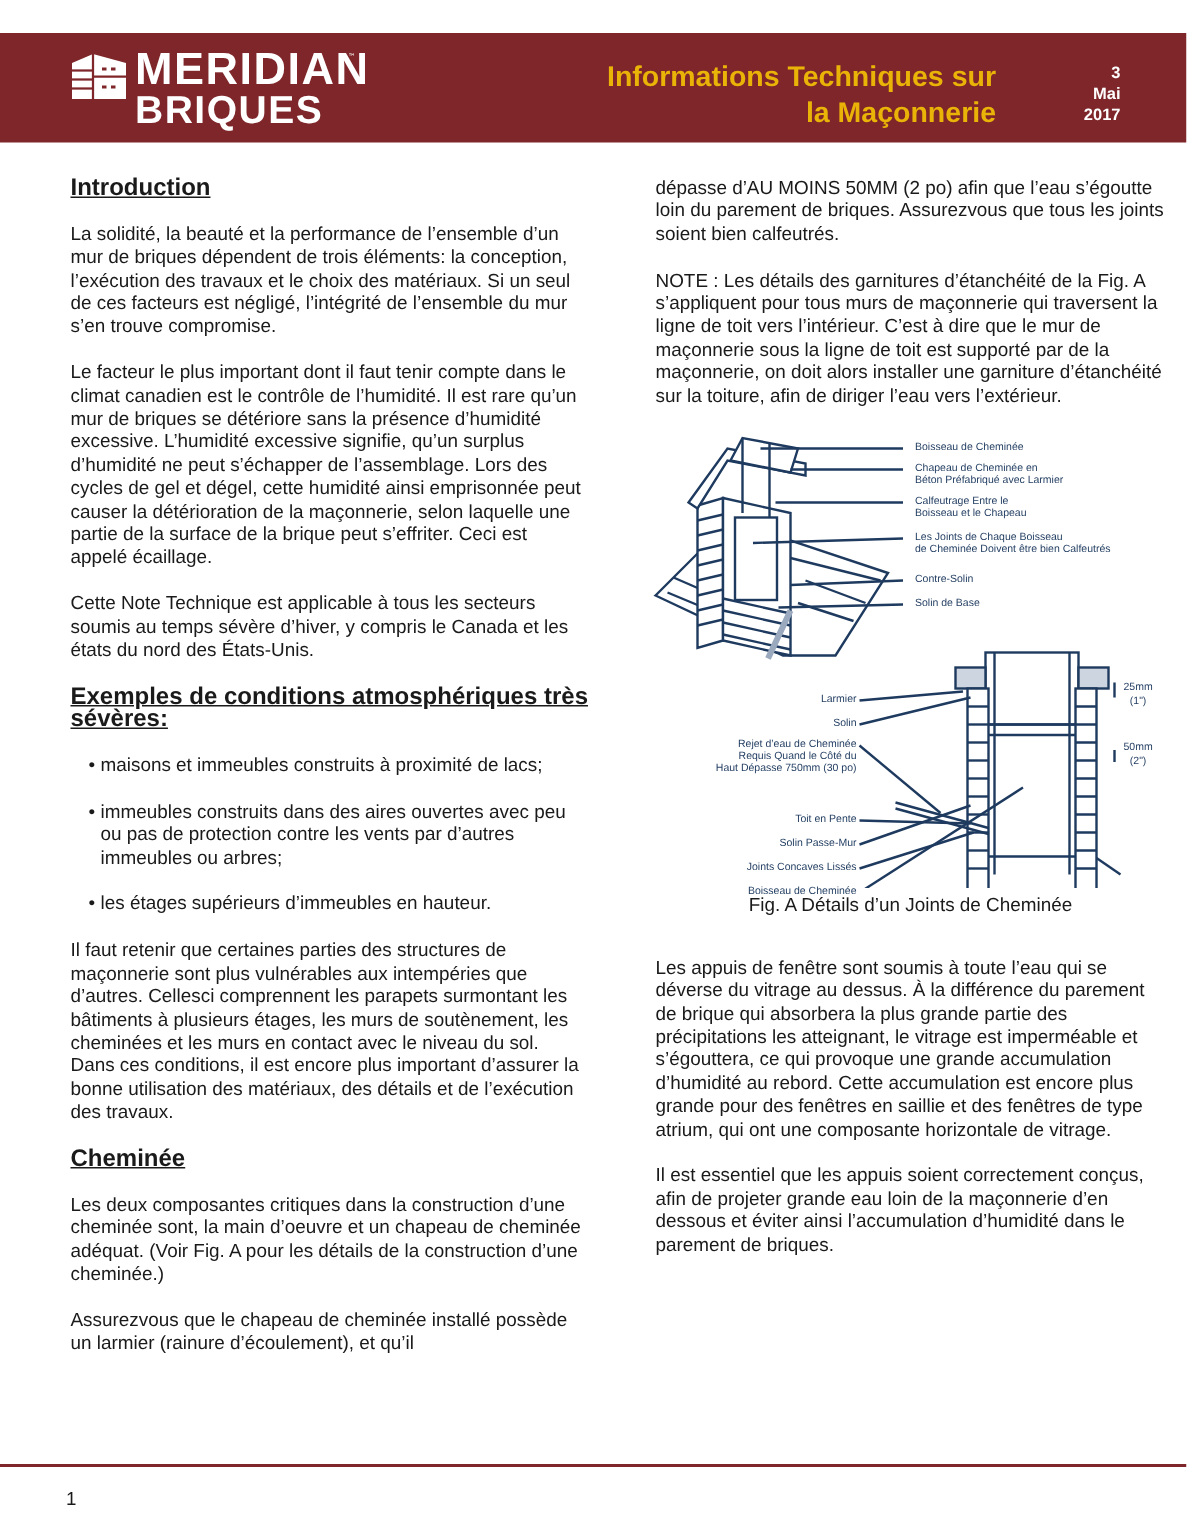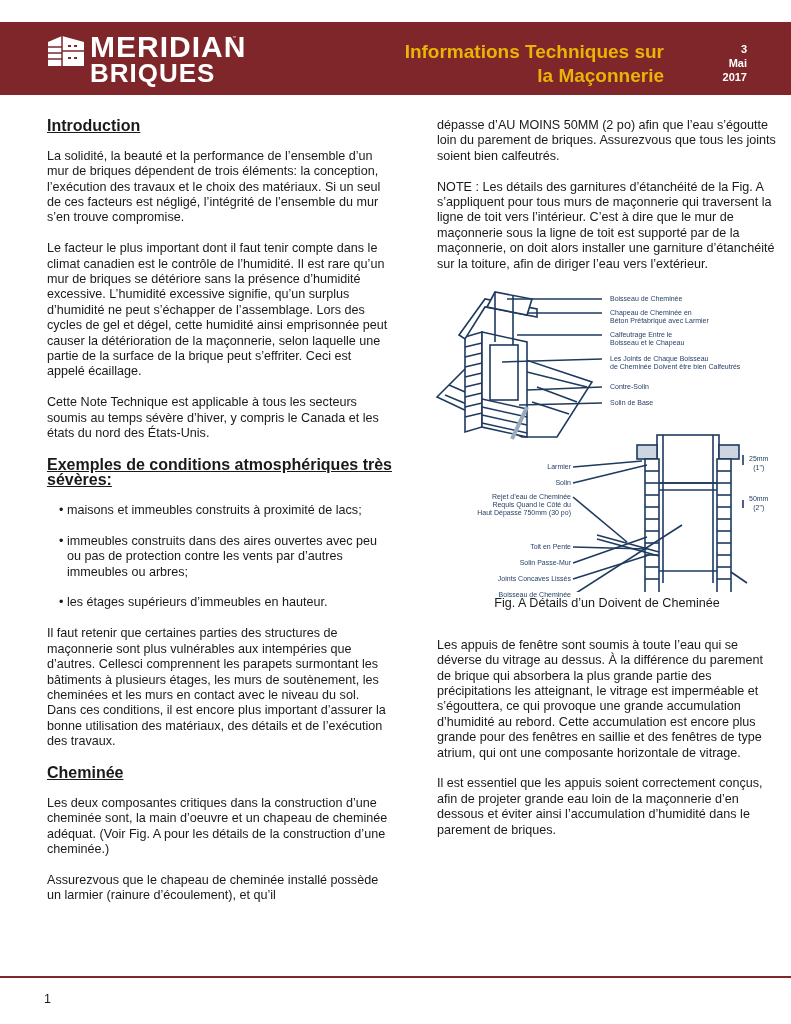--- a/index.html
+++ b/index.html
@@ -211,21 +211,21 @@
 
     <div class="fig-label" style="left:322px;top:168px;text-align:center;">
       <div>25mm</div>
       <div>(1")</div>
     </div>
     <div class="fig-label" style="left:322px;top:208px;text-align:center;">
       <div>50mm</div>
       <div>(2")</div>
     </div>
   </div>
-  <div class="fig-caption">Fig. A Détails d’un Doivent de Cheminée</div>
+  <div class="fig-caption">Fig. A Détails d’un Joints de Cheminée</div>
 
   <p>Les appuis de fenêtre sont soumis à toute l’eau qui se déverse du vitrage au dessus. À la différence du parement de brique qui absorbera la plus grande partie des précipitations les atteignant, le vitrage est imperméable et s’égouttera, ce qui provoque une grande accumulation d’humidité au rebord. Cette accumulation est encore plus grande pour des fenêtres en saillie et des fenêtres de type atrium, qui ont une composante horizontale de vitrage.</p>
   <p>Il est essentiel que les appuis soient correctement conçus, afin de projeter grande eau loin de la maçonnerie d’en dessous et éviter ainsi l’accumulation d’humidité dans le parement de briques.</p>
 </div>
 
 <div class="footer-line"></div>
 <div class="page-num">1</div>
 <div class="site">briquesmeridian.ca</div>
 
 </body></html>

